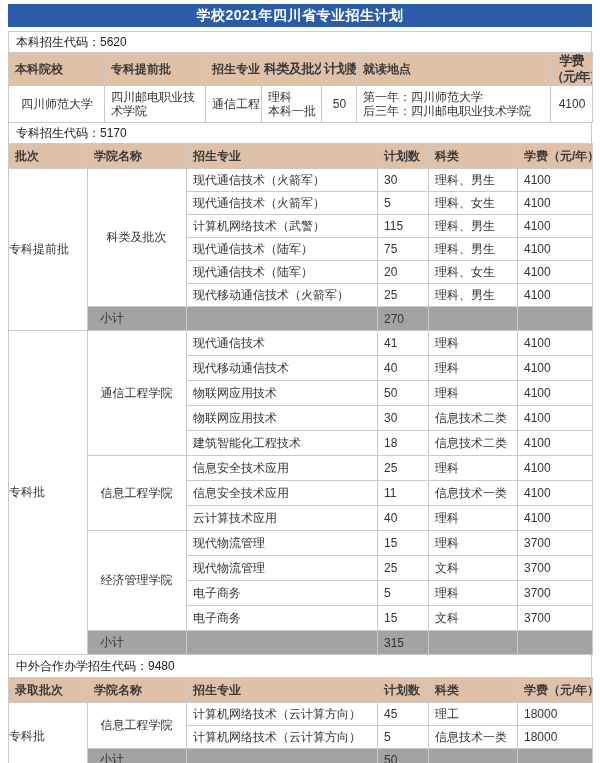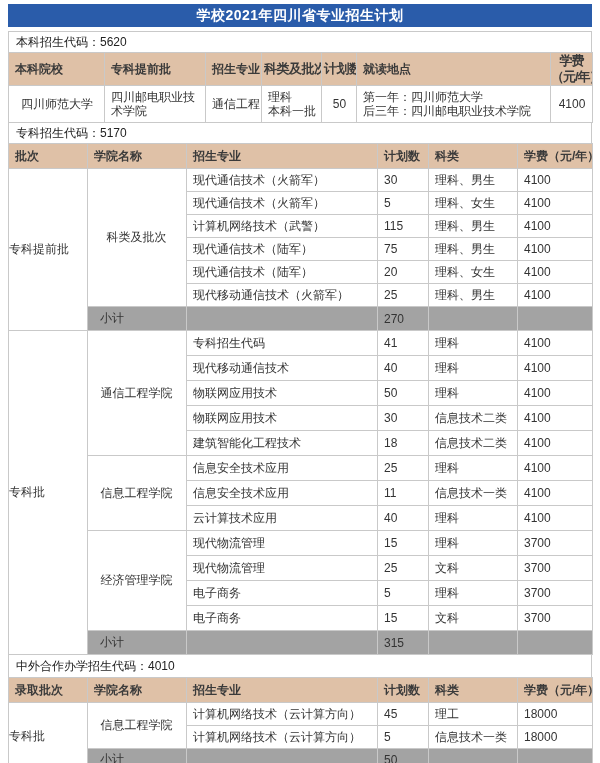--- a/index.html
+++ b/index.html
@@ -157,21 +157,21 @@
       <td class="lbl">小计</td>
       <td></td>
       <td>270</td>
       <td></td>
       <td></td>
     </tr>
 
     <tr class="rb">
       <td class="batch-cell" rowspan="13">专科批</td>
       <td class="college-cell" rowspan="5">通信工程学院</td>
-      <td>专科招生代码</td>
+      <td>现代通信技术</td>
       <td>41</td>
       <td>理科</td>
       <td>4100</td>
     </tr>
     <tr class="rb">
       <td>现代移动通信技术</td>
       <td>40</td>
       <td>理科</td>
       <td>4100</td>
     </tr>
@@ -241,21 +241,21 @@
       <td class="lbl">小计</td>
       <td></td>
       <td>315</td>
       <td></td>
       <td></td>
     </tr>
     </tbody>
   </table>
 
   <div class="code-box b3">
-    <span>中外合作办学招生代码：4010</span>
+    <span>中外合作办学招生代码：9480</span>
   </div>
 
   <table class="t2 t3">
     <colgroup>
       <col style="width:79px">
         <col style="width:99px">
         <col style="width:191px">
       <col style="width:51px">
         <col style="width:89px">
         <col style="width:75px">

